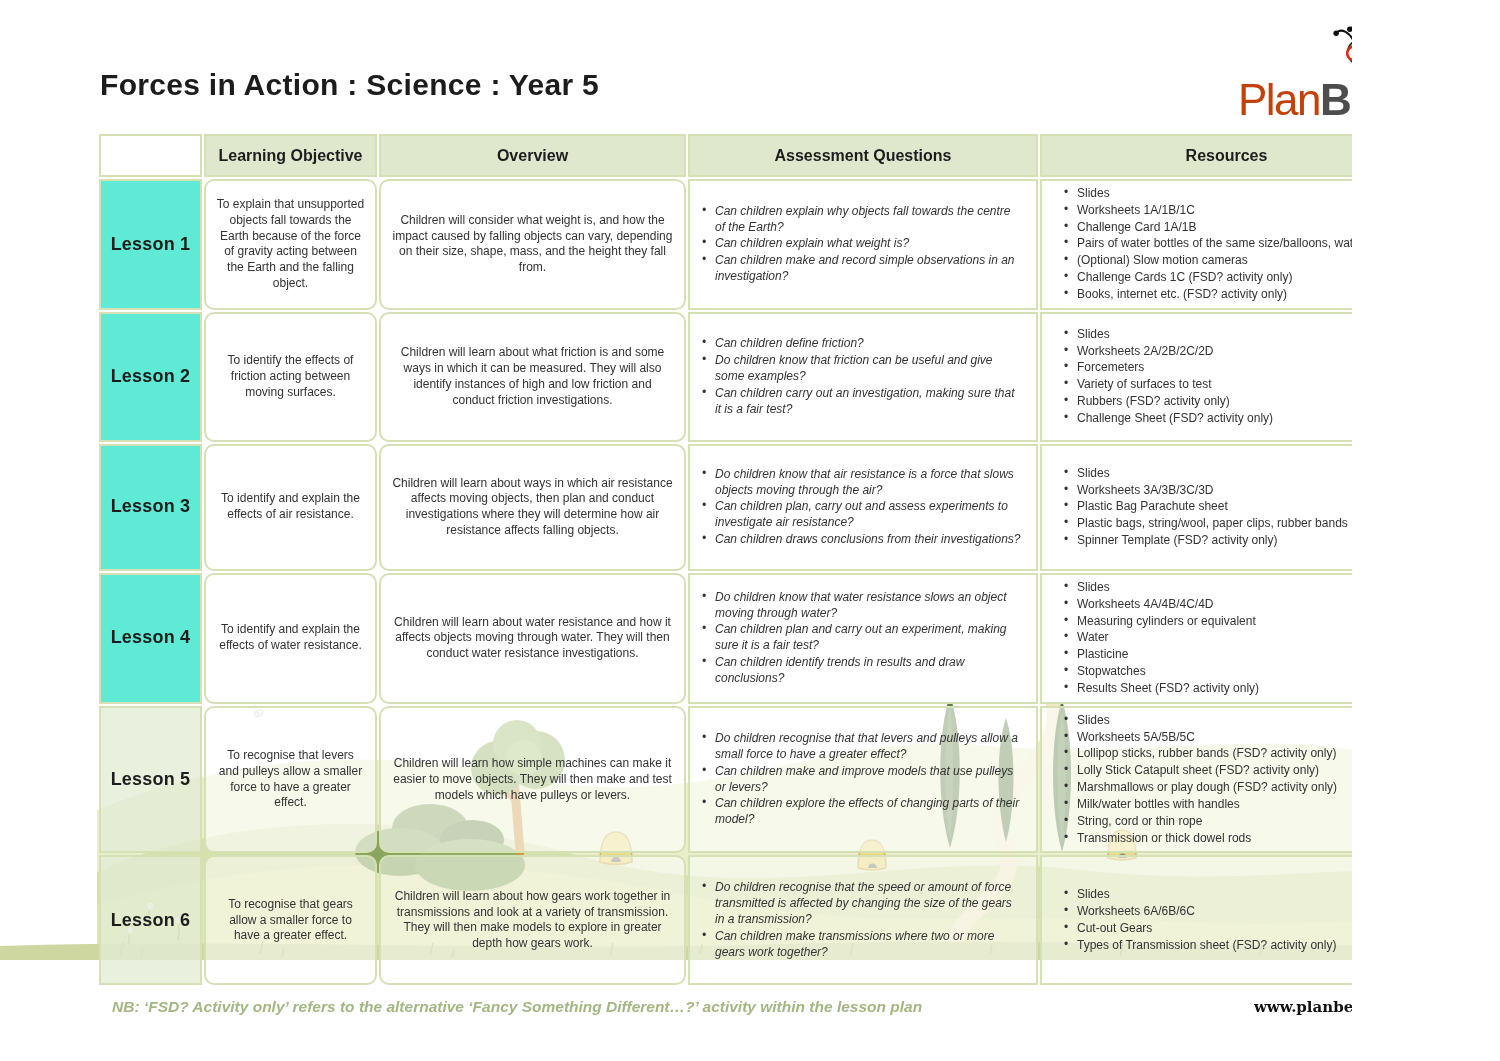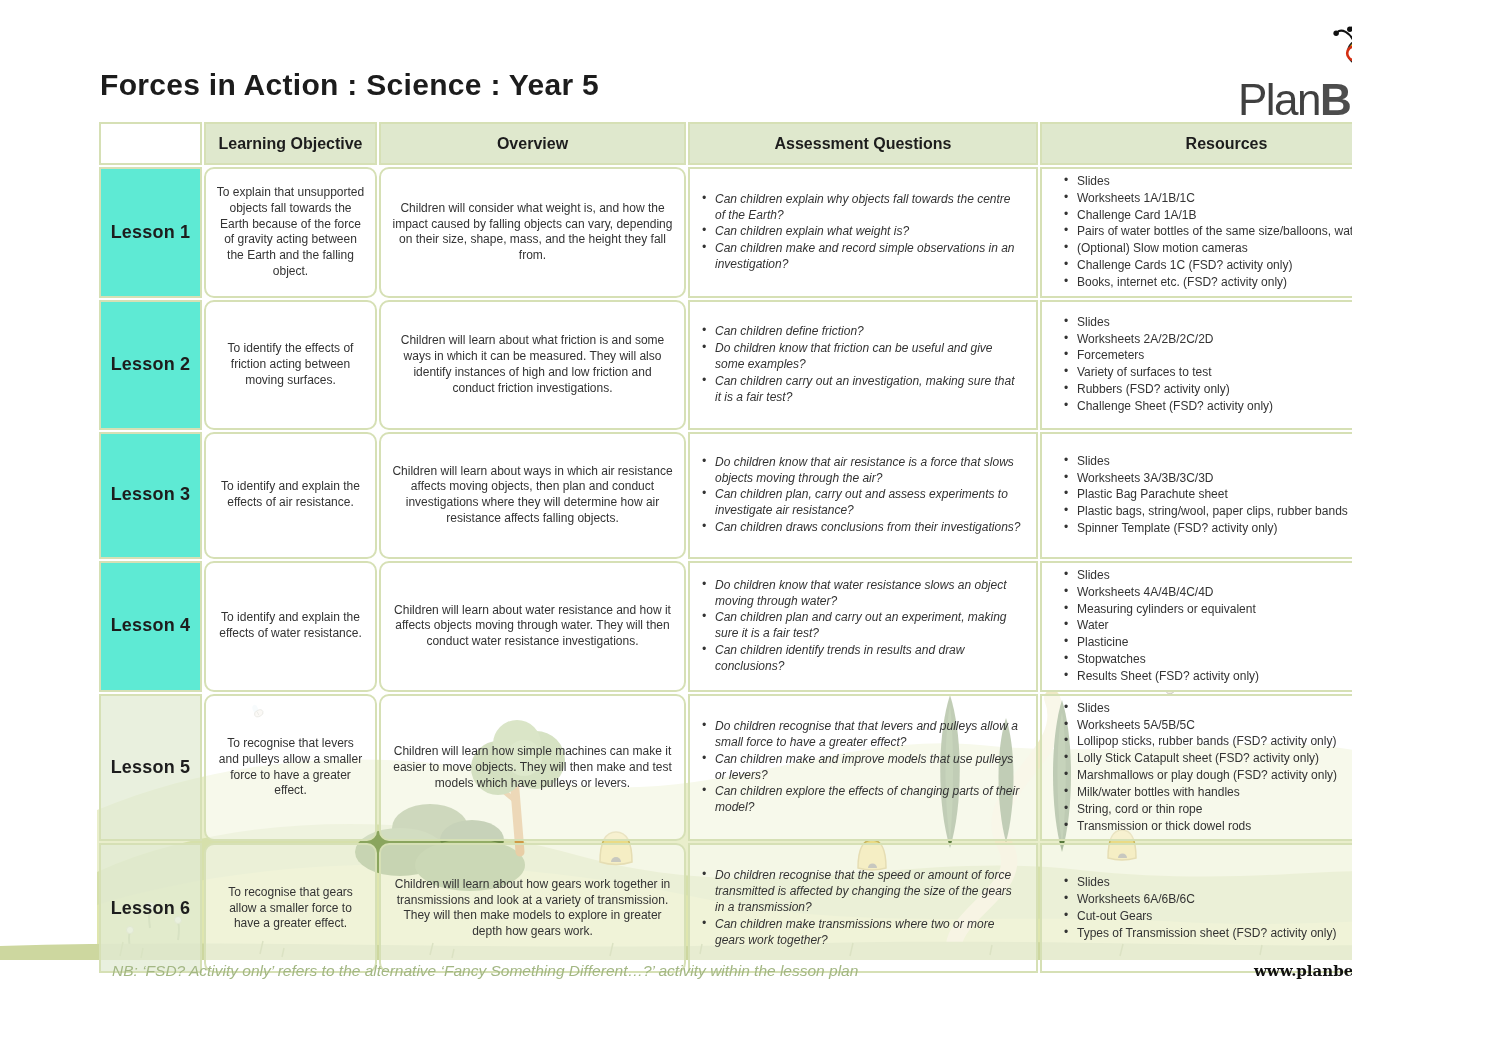--- a/index.html
+++ b/index.html
@@ -8,27 +8,27 @@
     font-family:"Liberation Sans", sans-serif; color:#333; overflow:hidden;
   }
 
   
   .page-title {
     position:absolute; left:100px; top:68px; margin:0;
     font-size:30px; font-weight:700; color:#1c1c1c; letter-spacing:0.3px;
   }
   .logo { position:absolute; left:1238px; top:26px; width:190px; height:98px; }
   .logo-text { position:absolute; left:0; bottom:2px; font-size:44px; letter-spacing:-1.5px; line-height:1; }
-  .logo-plan { color:#404040; font-weight:400; }
+  .logo-plan { color:#c2410c; font-weight:400; }
   .logo-bee  { color:#4d4d4d; font-weight:700; }
   .bee-svg { position:absolute; left:84px; top:0; }
 
   
   table.lessons {
-    position:absolute; left:97px; top:120px; width:1306px;
+    position:absolute; left:97px; top:132px; width:1306px;
     border-collapse:separate; border-spacing:2px; table-layout:fixed;
   }
   table.lessons th, table.lessons td { border:2px solid #d6e0b5; }
   th.corner { border:none; background:transparent; }
   th.colhead {
     background:#dfe8cd; font-size:16px; font-weight:700; color:#1d1d1d;
     text-align:center; vertical-align:middle; padding:6px 4px;
   }
   td { vertical-align:middle; font-size:12px; line-height:1.32; }
   td.lesson-cell {
@@ -52,21 +52,21 @@
 
   
   .footer {
     position:absolute; left:100px; top:962px; width:1303px;
     display:flex; justify-content:space-between; align-items:baseline;
   }
   .copyright, .website {
     font-family:"DejaVu Serif", serif; font-weight:700; font-size:15px; color:#111;
   }
   .nb-note {
-    font-style:italic; font-weight:400; font-size:15.5px; color:#a3b783; padding:0 12px;
+    font-style:italic; font-weight:700; font-size:15.5px; color:#a3b783; padding:0 12px;margin-top:36px;
   }
 
   .mini-bee { position:absolute; opacity:0.65; }
 </style>
 </head>
 <body>
 
 <div class="page">
 
   <svg class="landscape" viewBox="0 0 1500 300" aria-hidden="true">

